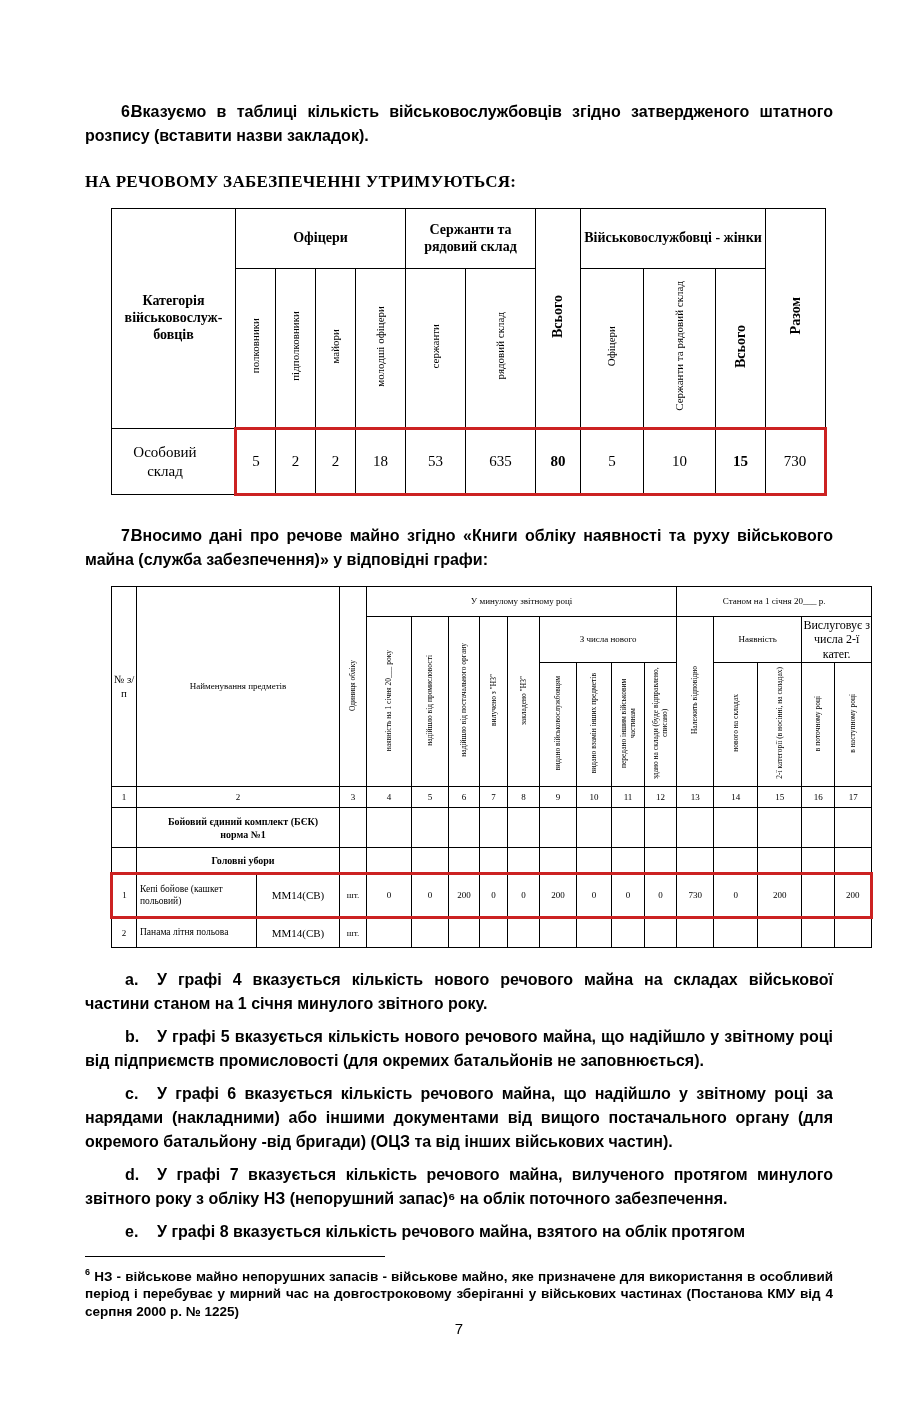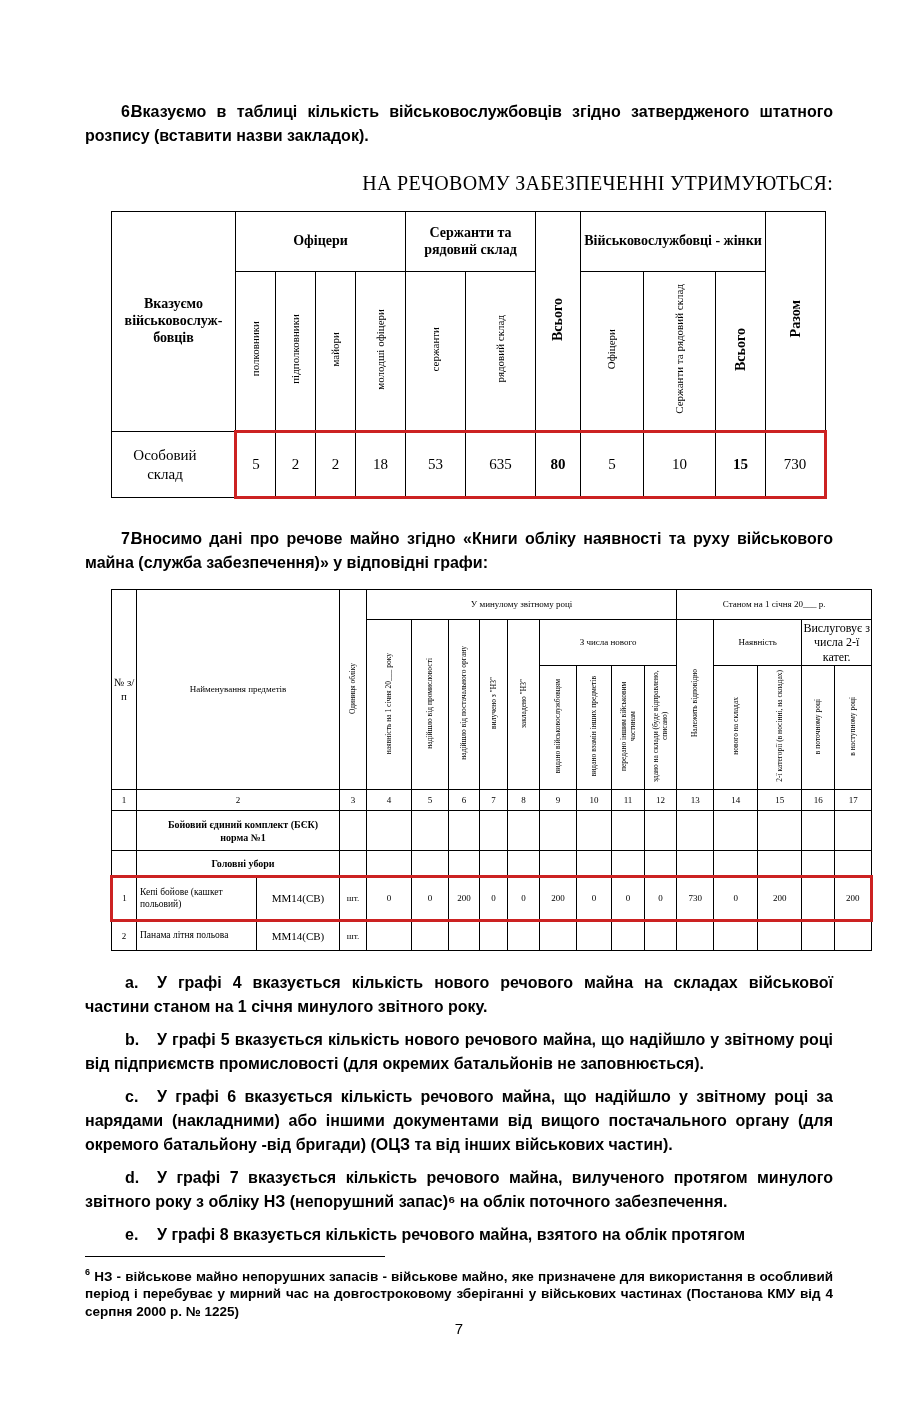--- a/index.html
+++ b/index.html
@@ -14,22 +14,22 @@
 
   .body-text { font-size:16px; font-weight:bold; line-height:24px; text-align:justify; }
   p.num-para { text-indent:18px; }
   .pmarker { display:inline-block; width:28px; }
   p.item { text-indent:20px; }
   p.item + p.item { margin-top:9px; }
   .imarker { display:inline-block; width:52px; }
   .items-block { margin-top:20px; }
 
   .heading {
-    font-family:"Liberation Serif", serif; font-size:20px; font-weight:normal;
-    text-align:right; margin-top:24px; letter-spacing:0.3px;
+    font-family:"Liberation Serif", serif; font-size:17px; font-weight:bold;
+    text-align:left; margin-top:24px; letter-spacing:0.3px;
   }
 
   table { border-collapse:collapse; }
   td { border:1px solid #000; text-align:center; vertical-align:middle; overflow:hidden; }
 
   
   .vspan {
     writing-mode:vertical-rl; transform:rotate(180deg);
     display:inline-block; line-height:1.25;
   }
@@ -88,21 +88,21 @@
         <col style="width:60px">
         <col style="width:70px">
         <col style="width:45px">
         <col style="width:63px">
         <col style="width:72px">
         <col style="width:50px">
         <col style="width:60px">
     </colgroup>
     <tbody>
       <tr style="height:60px">
-        <td rowspan="2" class="ghead">Вказуємо військовослуж-бовців</td>
+        <td rowspan="2" class="ghead">Категорія військовослуж-бовців</td>
         <td colspan="4" class="ghead">Офіцери</td>
         <td colspan="2" class="ghead">Сержанти та рядовий склад</td>
         <td rowspan="2"><span class="vspan big">Всього</span></td>
         <td colspan="3" class="ghead">Військовослужбовці - жінки</td>
         <td rowspan="2"><span class="vspan big">Разом</span></td>
       </tr>
       <tr style="height:160px">
         <td><span class="vspan">полковники</span></td>
         <td><span class="vspan">підполковники</span></td>
         <td><span class="vspan">майори</span></td>

